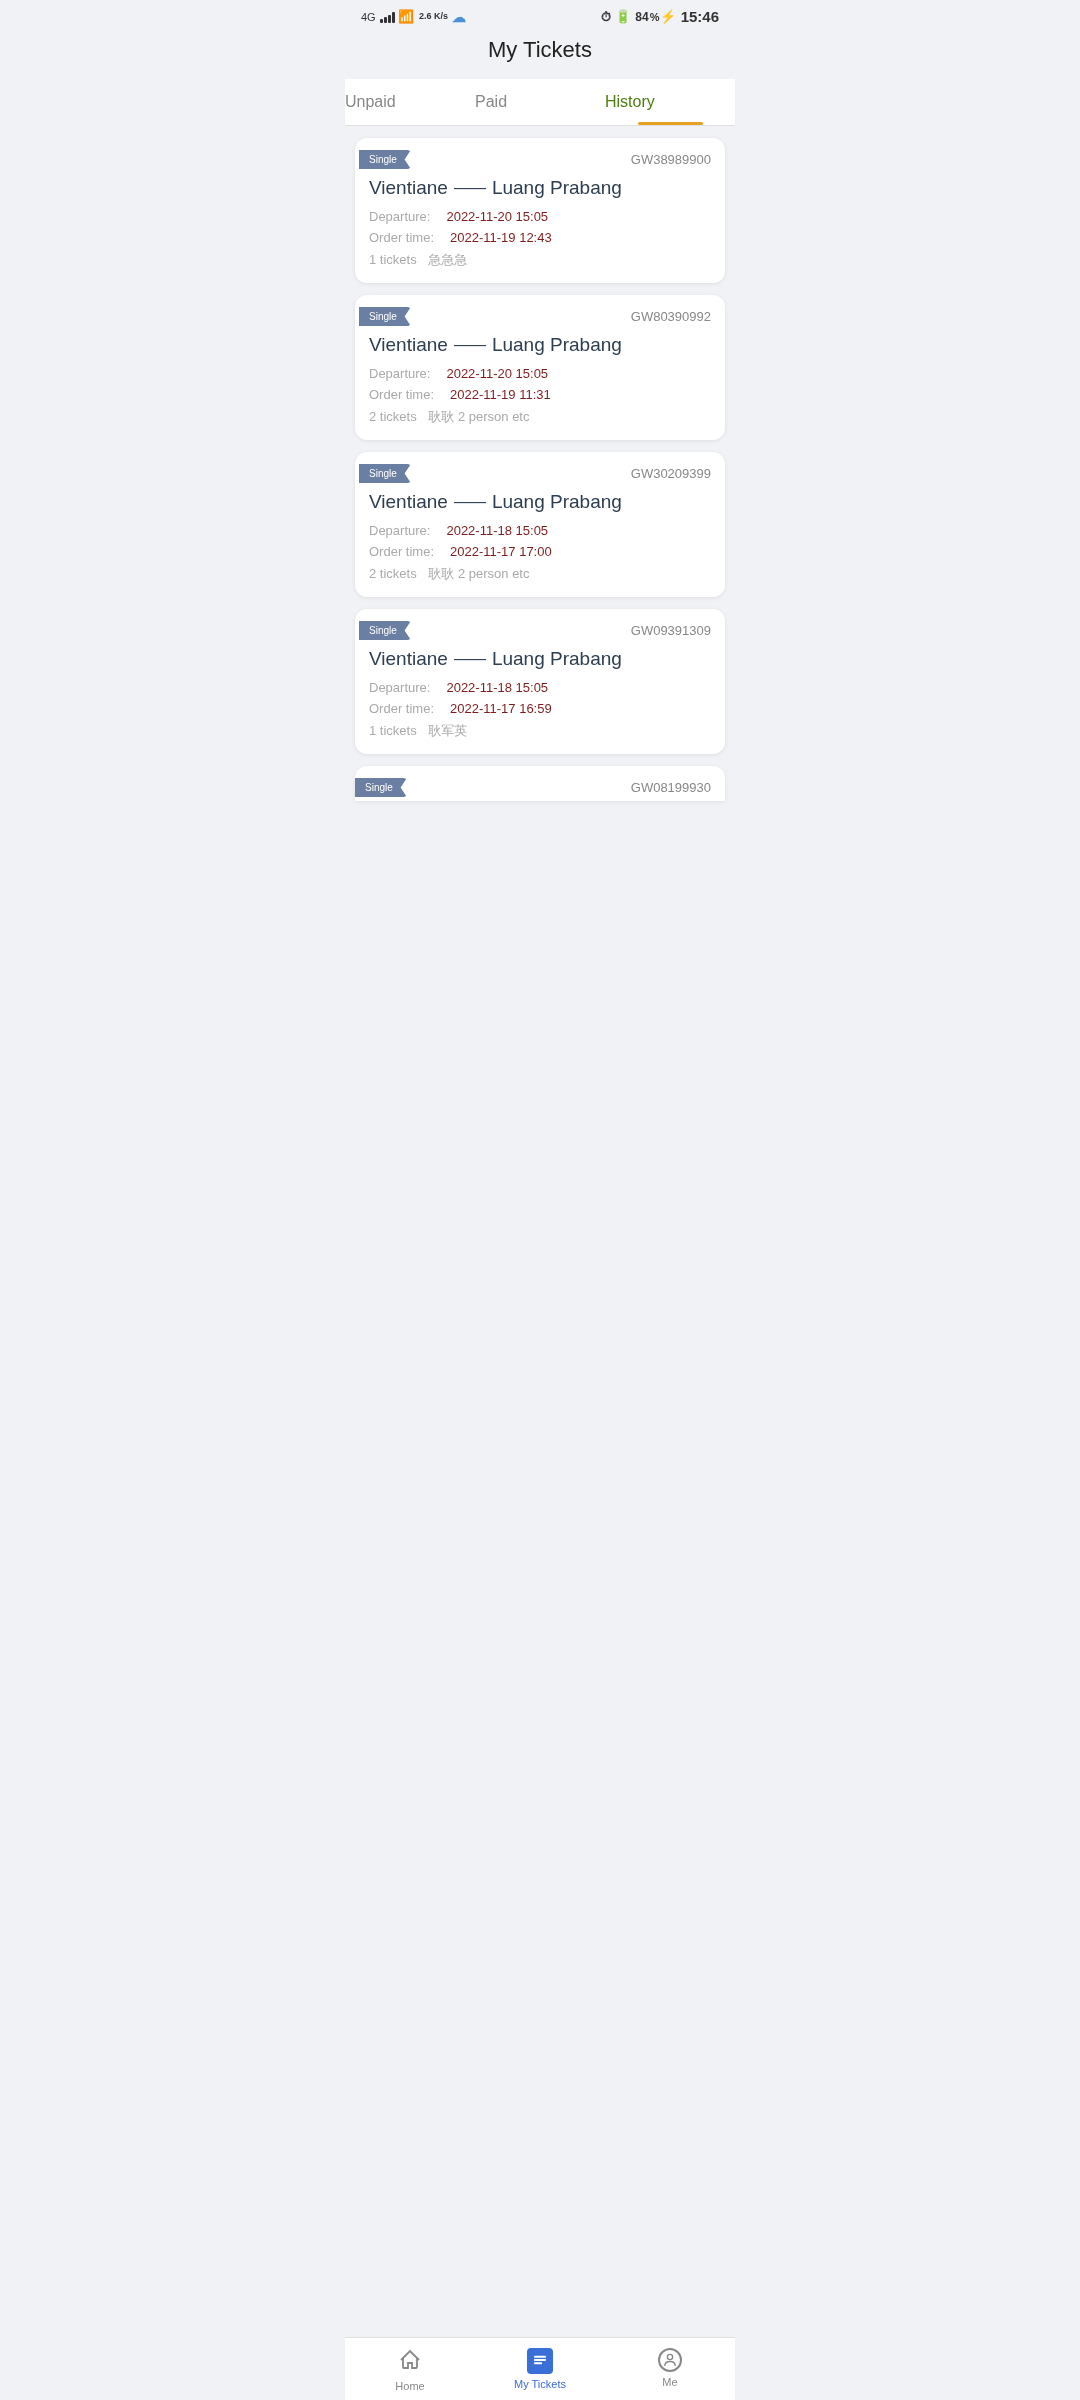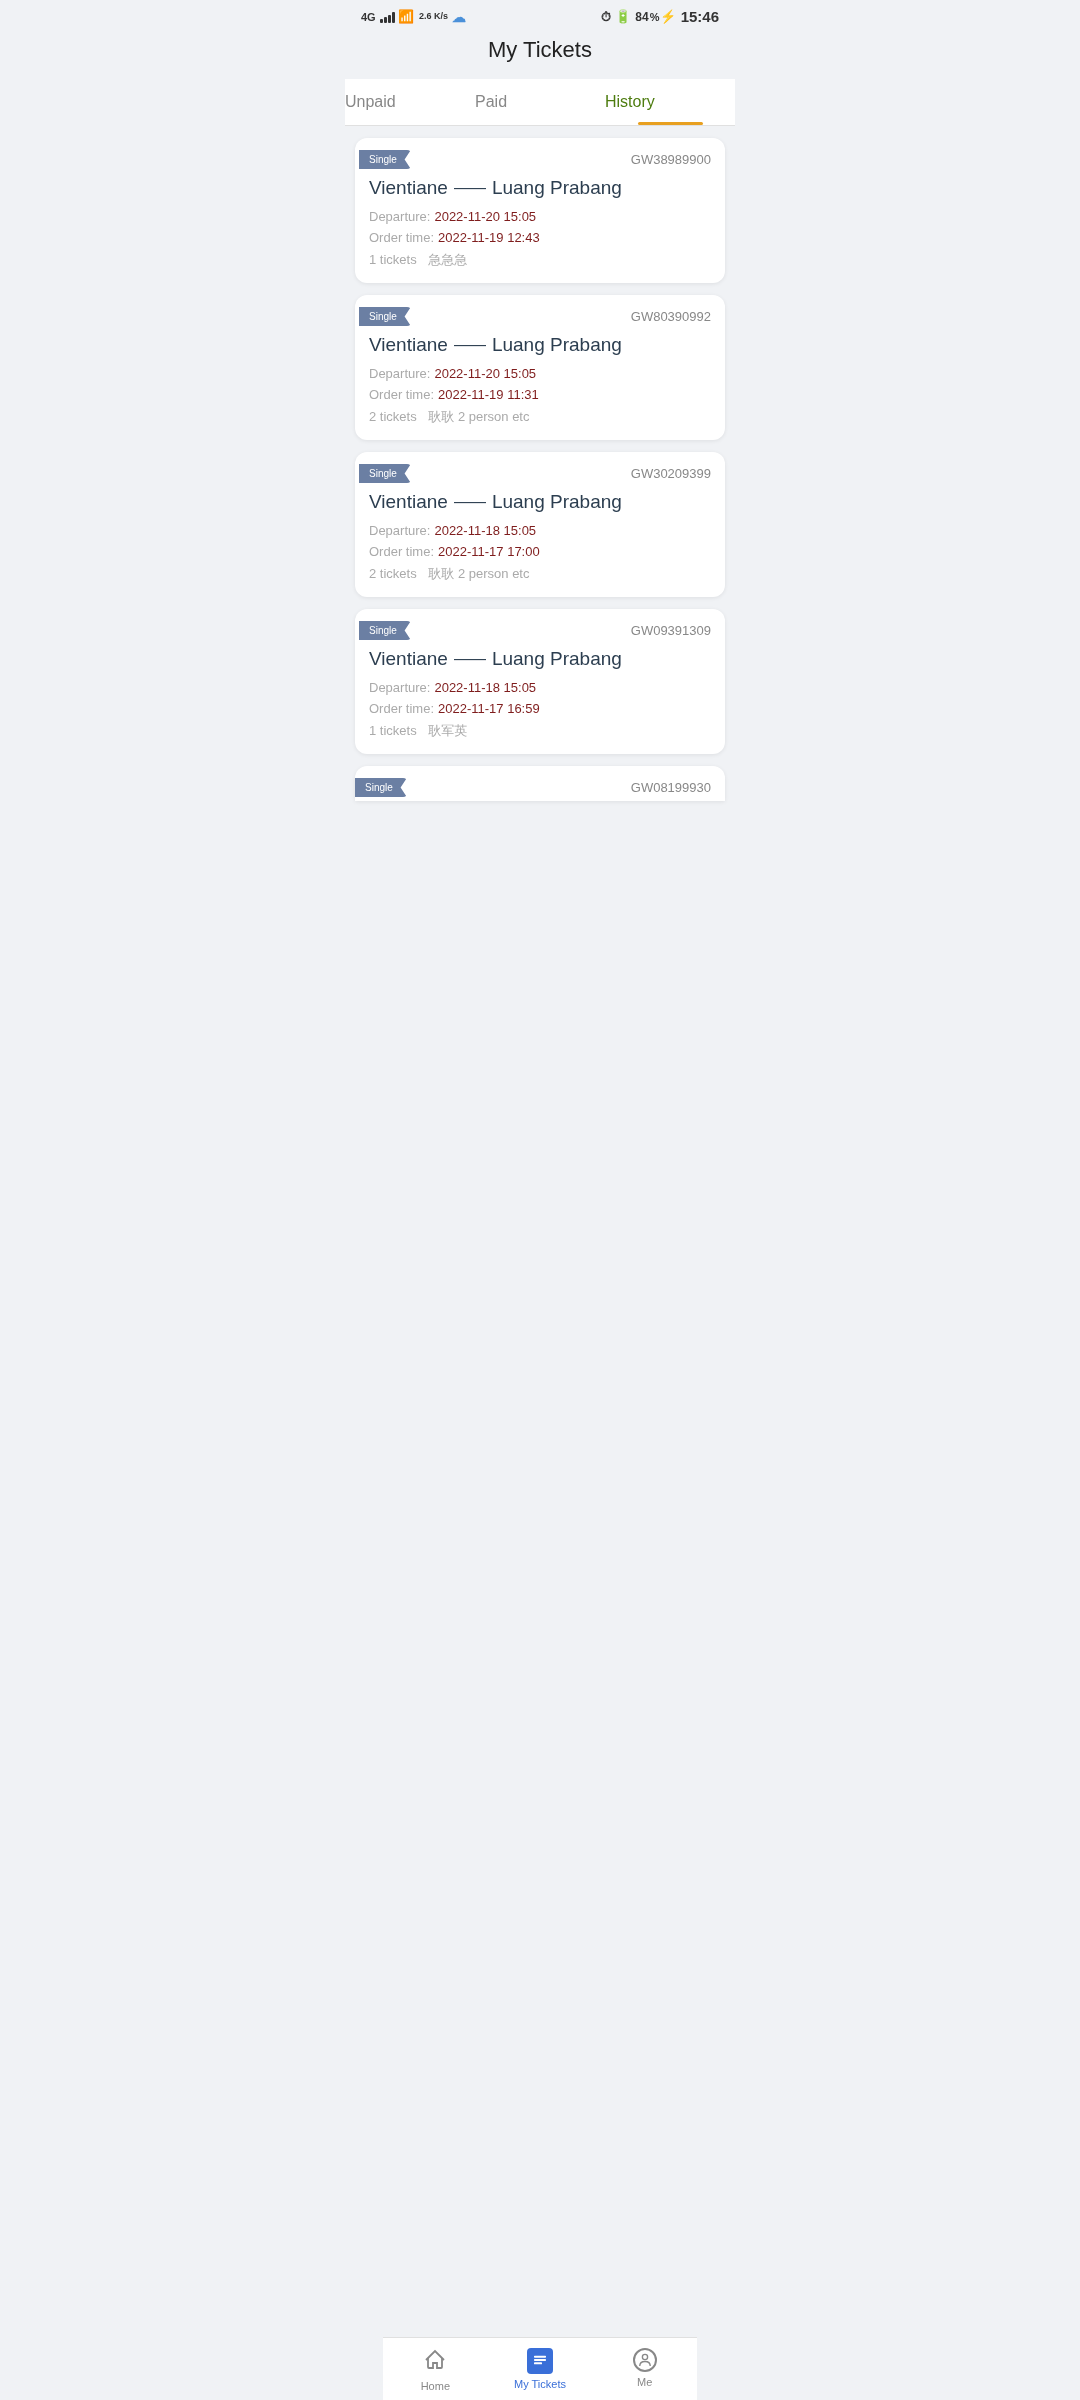--- a/index.html
+++ b/index.html
@@ -157,38 +157,38 @@
     }
     .arrow {
       color: #2c3e50;
       font-size: 16px;
     }
     .info-row {
       font-size: 13px;
       color: #aaa;
       margin-bottom: 6px;
       display: flex;
-      gap: 4px;
+      gap: 16px;
       text-align: center;
     }
     .info-label { color: #aaa; }
     .info-value { color: #7f1d1d; }
     .tickets-row {
       font-size: 13px;
       color: #aaa;
       margin-top: 2px;
     }
 
     
     .bottom-nav {
       position: fixed;
       bottom: 0;
       left: 50%;
       transform: translateX(-50%);
-      width: 314px;
+      width: 390px;
       background: white;
       display: flex;
       border-top: 1px solid #e0e0e0;
     }
     .nav-item {
       flex: 1;
       display: flex;
       flex-direction: column;
       align-items: center;
       padding: 10px 0 8px;
@@ -232,21 +232,21 @@
       justify-content: space-between;
       align-items: center;
       box-shadow: 0 1px 4px rgba(0,0,0,0.08);
     }
   </style>
 </head>
 <body>
 
 <div class="status-bar">
   <div class="status-left">
-    <span style="font-size:11px;font-weight:700;">4G</span>
+    <span style="font-size:11px;font-weight:400;">4G</span>
     <div class="signal-bars">
       <div class="bar bar1"></div>
       <div class="bar bar2"></div>
       <div class="bar bar3"></div>
       <div class="bar bar4"></div>
     </div>
     <span class="wifi-icon">📶</span>
     <div class="data-speed">
       <div style="font-size:9px;line-height:1.2;">2.6
 K/s</div>

